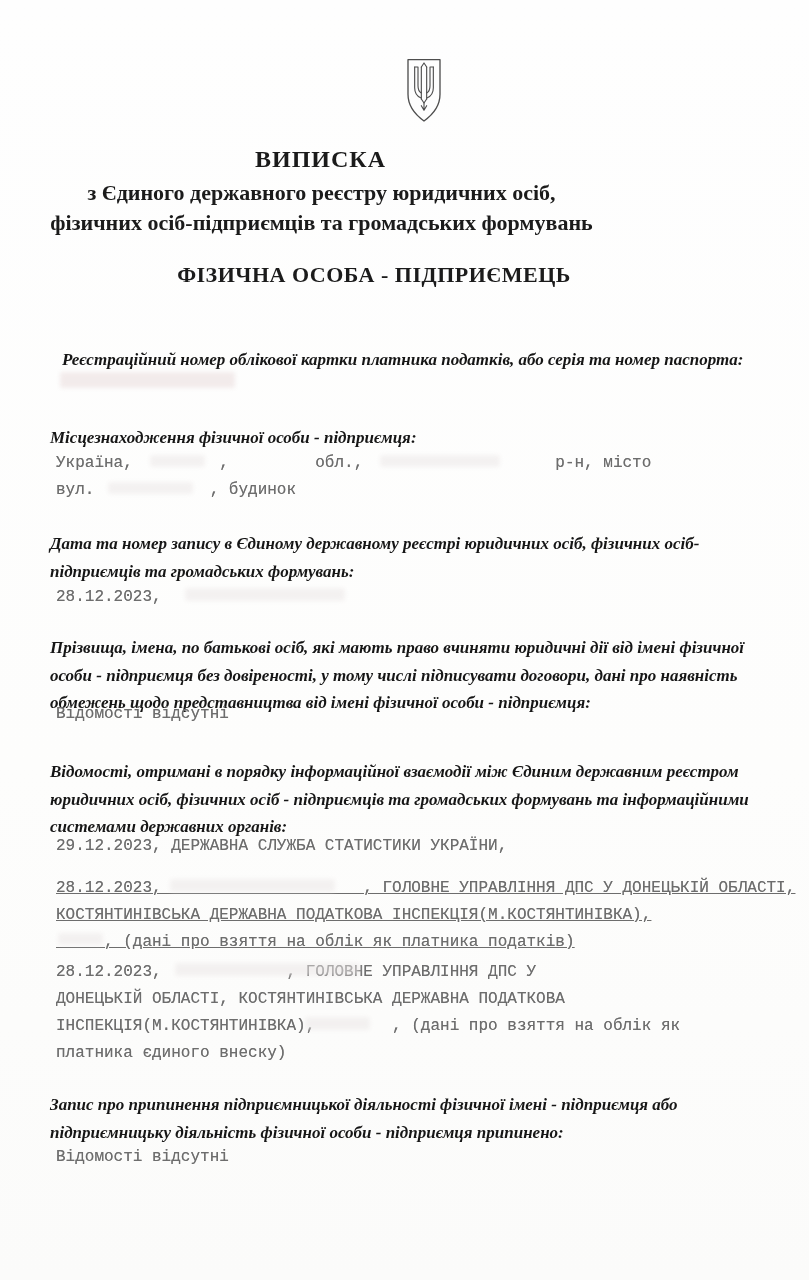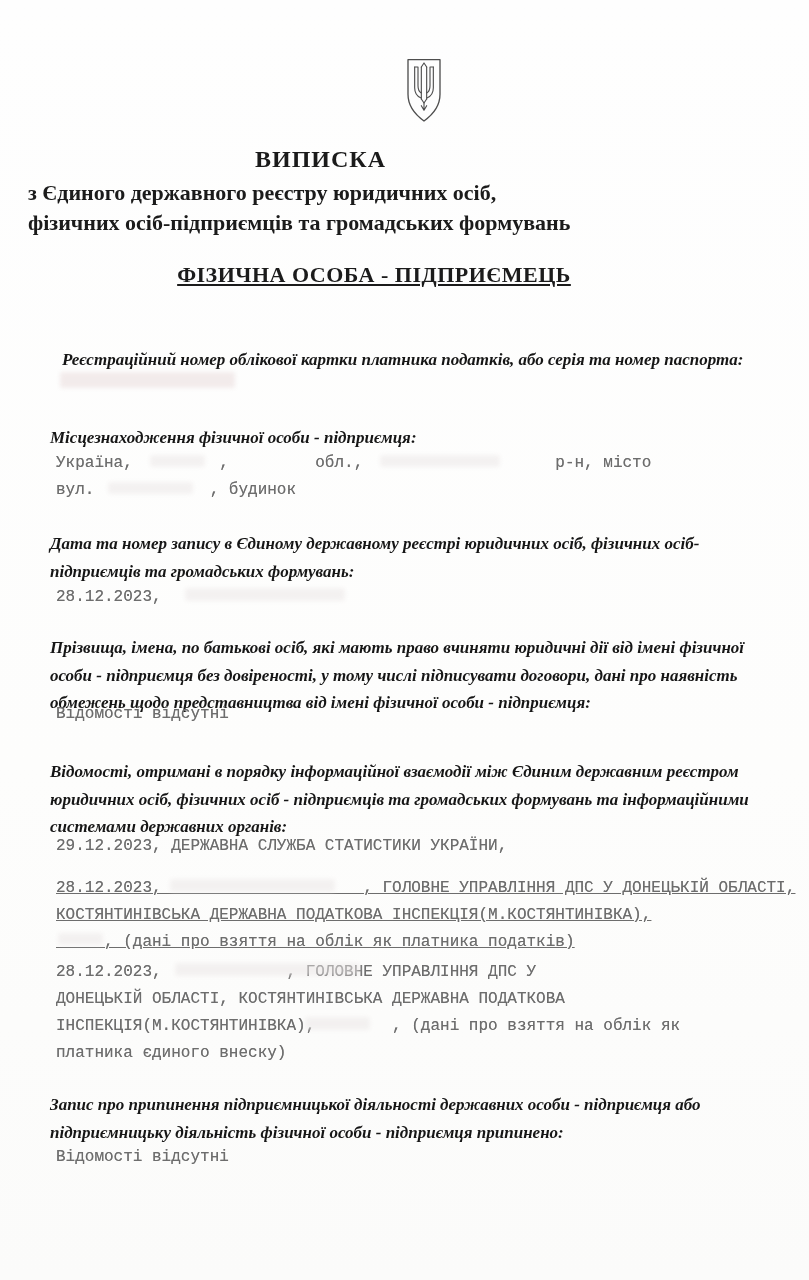--- a/index.html
+++ b/index.html
@@ -14,27 +14,27 @@
   .coa{position:absolute;top:56px;left:404px;width:40px;height:70px;}
   .coa svg{display:block;}
   
   .doc-title{
     position:absolute;top:146px;left:0;width:641px;
     text-align:center;
     font-weight:bold;font-size:24px;letter-spacing:1px;color:#1b1b1b;
   }
   .doc-subtitle{
     position:absolute;top:178px;left:0;width:643px;
-    white-space:pre;
-    font-weight:bold;font-size:22px;line-height:30px;color:#1b1b1b;padding-left:28px;
+    text-align:center;white-space:pre;
+    font-weight:bold;font-size:22px;line-height:30px;color:#1b1b1b;
   }
   .entity-heading{
     position:absolute;top:262px;left:0;width:748px;
     text-align:center;
-    font-weight:bold;font-size:22px;letter-spacing:0.5px;color:#1b1b1b;text-decoration:underline;
+    font-weight:bold;font-size:22px;letter-spacing:0.5px;color:#1b1b1b;
   }
   
   .sec-label{
     position:absolute;left:50px;width:760px;
     font-family:"Liberation Serif", serif;
     font-style:italic;font-weight:bold;
     font-size:17px;line-height:27.5px;color:#161616;
     white-space:pre;
   }
   
@@ -108,17 +108,17 @@
      , (дані про взяття на облік як платника податків)</div>
   <div class="smudge" style="top:879px;left:170px;width:165px;height:13px;"></div>
   <div class="smudge" style="top:933px;left:58px;width:45px;height:12px;"></div>
   <div class="sec-value" style="top:959px;">28.12.2023,             , ГОЛОВНЕ УПРАВЛІННЯ ДПС У
 ДОНЕЦЬКІЙ ОБЛАСТІ, КОСТЯНТИНІВСЬКА ДЕРЖАВНА ПОДАТКОВА
 ІНСПЕКЦІЯ(М.КОСТЯНТИНІВКА),        , (дані про взяття на облік як
 платника єдиного внеску)</div>
   <div class="smudge" style="top:963px;left:175px;width:185px;height:13px;"></div>
   <div class="smudge" style="top:1017px;left:305px;width:65px;height:13px;"></div>
 
-  <div class="sec-label" style="top:1091px;">Запис про припинення підприємницької діяльності державних особи - підприємця або
+  <div class="sec-label" style="top:1091px;">Запис про припинення підприємницької діяльності фізичної імені - підприємця або
 підприємницьку діяльність фізичної особи - підприємця припинено:</div>
   <div class="sec-value" style="top:1144px;">Відомості відсутні</div>
 
 </div>
 
 </body></html>

